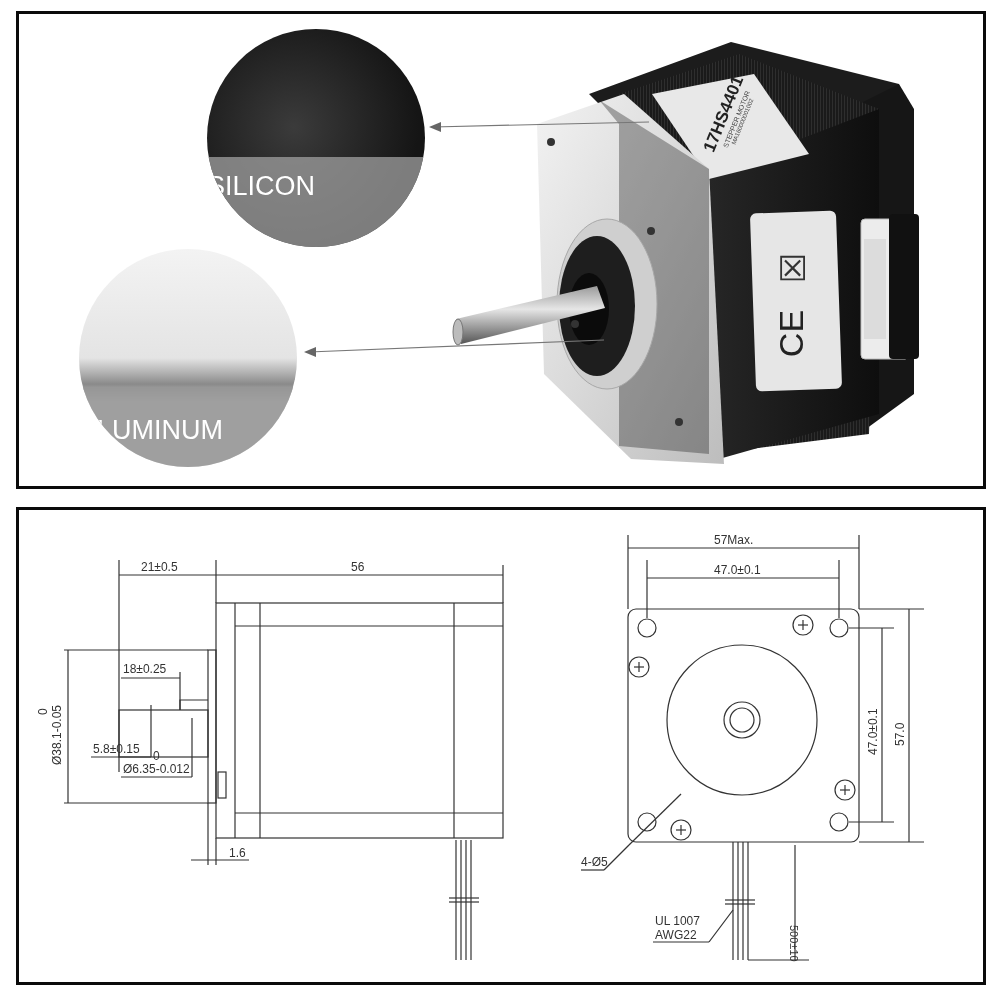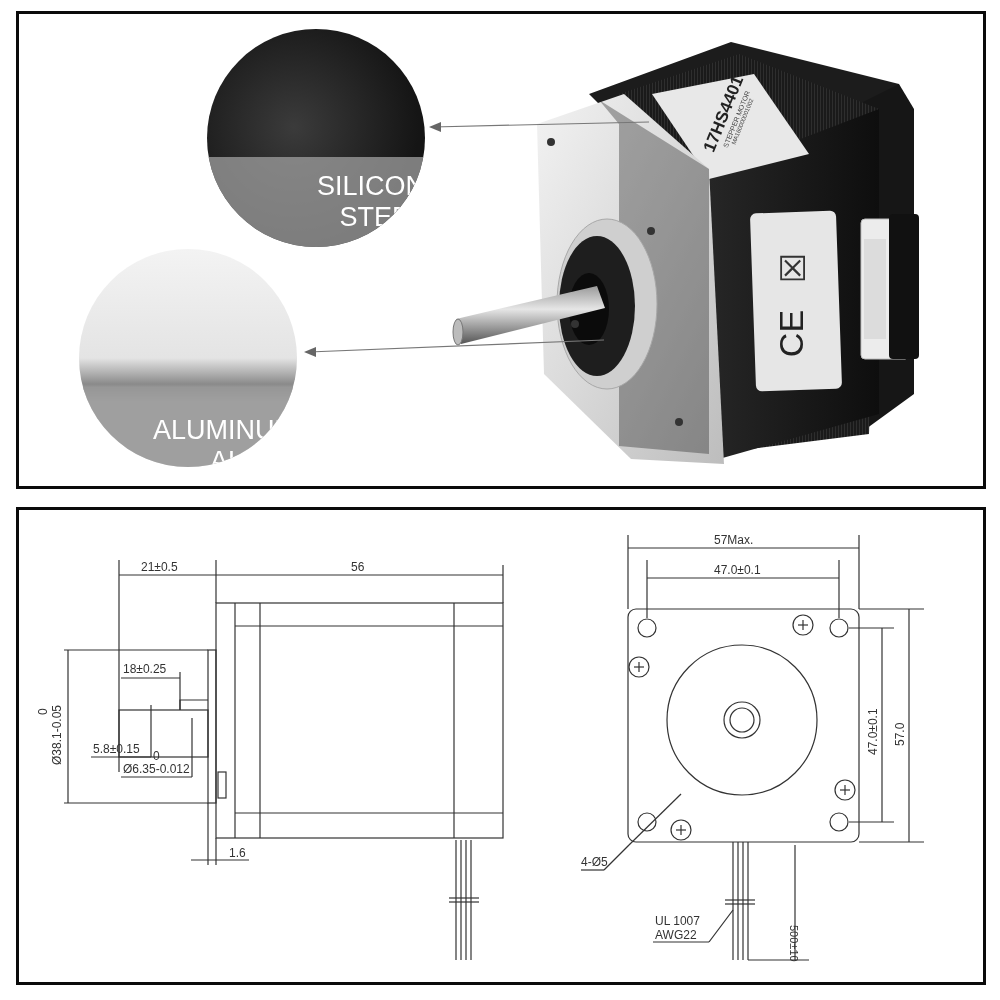--- a/index.html
+++ b/index.html
@@ -1,21 +1,21 @@
 <!DOCTYPE html>
 <html><head>
 <meta charset="utf-8">
 <style>
   html,body{margin:0;padding:0;background:#ffffff;}
   body{width:1000px;height:1000px;position:relative;overflow:hidden;font-family:"Liberation Sans",sans-serif;}
   .panel{position:absolute;left:16px;width:964px;border:3px solid #0a0a0a;background:#fff;box-sizing:content-box;}
   .panel-top{top:11px;height:472px;}
   .panel-bottom{top:507px;height:472px;}
   .circle{position:absolute;border-radius:50%;overflow:hidden;}
-  .circle-label{position:absolute;left:0;right:0;color:#fff;text-align:right;font-size:27px;line-height:31px;letter-spacing:0px;font-family:"Liberation Sans",sans-serif;}
+  .circle-label{position:absolute;left:0;right:0;color:#fff;text-align:left;font-size:27px;line-height:31px;letter-spacing:0px;font-family:"Liberation Sans",sans-serif;}
   svg{position:absolute;left:0;top:0;}
   .dim{font-family:"Liberation Sans",sans-serif;font-size:12px;fill:#333;}
 </style>
 </head>
 <body>
 
 <div class="panel panel-top">
 
   <svg width="964" height="472">
     <defs>
@@ -83,29 +83,27 @@
     <div style="font-size:6px;color:#444;">MA160000001002</div>
   </div>
 
   <div style="position:absolute;left:752px;top:232px;width:44px;height:44px;transform:rotate(-90deg);font-size:34px;color:#333;text-align:center;line-height:44px;">☒</div>
   <div style="position:absolute;left:742px;top:300px;width:60px;transform:rotate(-90deg);font-size:34px;color:#222;text-align:center;font-family:'Liberation Sans',sans-serif;">CE</div>
 
   <div class="circle" style="left:188px;top:15px;width:218px;height:218px;background:radial-gradient(circle at 40% 45%,#3b3b3b,#151515 70%);">
     <div style="position:absolute;left:0;right:0;top:128px;bottom:0;background:rgba(160,160,160,0.75);"></div>
     <div class="circle-label" style="top:142px;">
       <div>SILICON</div>
-      <div>STEEL</div>
     </div>
   </div>
 
   <div class="circle" style="left:60px;top:235px;width:218px;height:218px;background:linear-gradient(180deg,#f3f3f3 0%,#e4e4e4 50%,#8a8a8a 62%,#cfcfcf 70%);">
     <div style="position:absolute;left:0;right:0;top:138px;bottom:0;background:rgba(150,150,150,0.85);"></div>
     <div class="circle-label" style="top:142px;margin-top:24px;">
       <div>ALUMINUM</div>
-      <div>ALLOY</div>
     </div>
   </div>
 </div>
 
 <div class="panel panel-bottom">
   <svg width="964" height="472">
     <g stroke="#333" stroke-width="1.2" fill="none">
 
       <rect x="197" y="93" width="287" height="235"></rect>
       <line x1="216" y1="93" x2="216" y2="328"></line>

